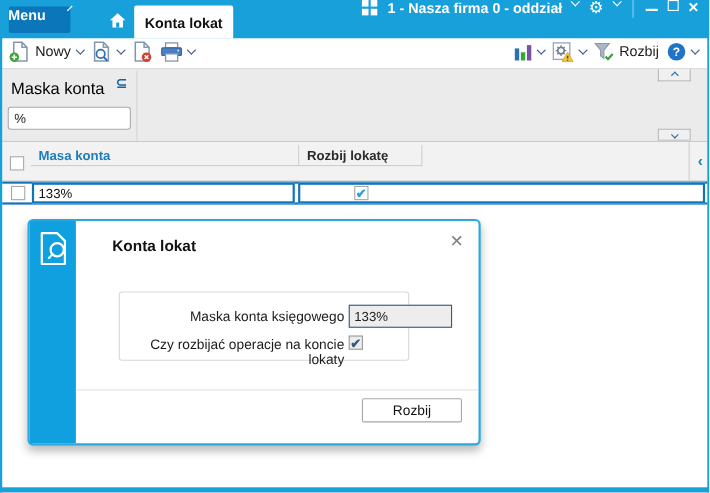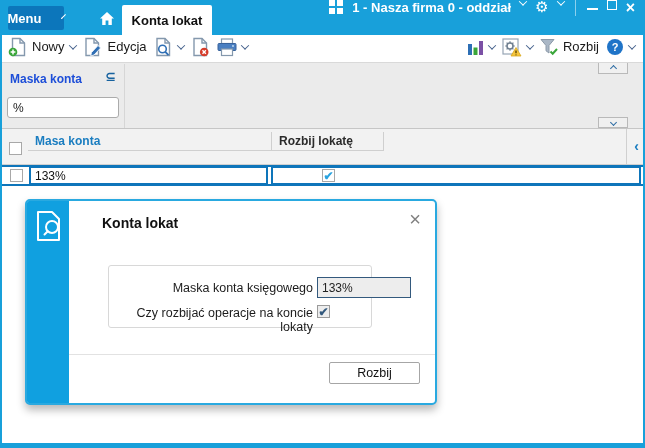--- a/index.html
+++ b/index.html
@@ -8,21 +8,21 @@
   .window { position:relative; width:645px; height:448px; background:#fff; overflow:hidden; }
 
   
   .frame-left  { position:absolute; left:0; top:0; bottom:0; width:2px; background:#18a0da; z-index:40; }
   .frame-right { position:absolute; right:0; top:0; bottom:0; width:2px; background:#18a0da; z-index:40; }
   .frame-bottom{ position:absolute; left:0; right:0; bottom:0; height:5px; background:#18a0da; z-index:40; }
 
   
   .titlebar { position:absolute; left:0; top:0; width:645px; height:35px; background:#18a0da; }
   .menu-btn { position:absolute; left:8px; top:6px; width:56px; height:24px; background:#0c76bb; border-radius:2px;
-              display:flex; align-items:center; justify-content:center; gap:22px; color:#fff; font-weight:bold; font-size:13px; cursor:default; }
+              display:flex; justify-content:center; gap:22px; color:#fff; font-weight:bold; font-size:13px; cursor:default; }
   .home { position:absolute; left:97px; top:8px; width:20px; height:20px; display:flex; align-items:center; justify-content:center; }
   .tab { position:absolute; left:122px; top:5px; height:30px; width:90px; background:#fff; border-radius:2px 2px 0 0;
          display:flex; align-items:center; justify-content:center; font-weight:bold; font-size:13px; color:#111; }
   .tb-right { position:absolute; right:10px; top:0; height:35px; display:flex; align-items:flex-start; gap:9px; color:#fff; }
   .company { font-size:13px; font-weight:bold; color:#fff; white-space:nowrap; }
   .chv { display:inline-block; width:6px; height:6px; border-right:1.7px solid #44618c; border-bottom:1.7px solid #44618c;
          transform:rotate(45deg) translate(-1px,-1px); }
   .chv.white { border-color:#fff; }
   .chv.up { transform:rotate(225deg); }
   .gear { font-family:"DejaVu Sans", sans-serif; font-size:15px; line-height:15px; color:#fff; }
@@ -36,21 +36,21 @@
   
   .toolbar { position:absolute; left:2px; top:35px; width:641px; height:24px; background:#fff;
              display:flex; align-items:center; padding:0 8px 0 6px; gap:7px; font-size:13px; color:#1a1a1a; }
   .tbtn { display:flex; align-items:center; gap:5px; cursor:default; }
   .tb-spacer { flex:1; }
   .tlabel { padding-bottom:1px; }
 
   
   .filterbar { position:absolute; left:2px; top:62px; width:641px; height:66px; background:#ebebeb; border-top:1px solid #d9d9d9; }
   .filter-col-divider { position:absolute; left:122px; top:1px; bottom:0; width:1px; background:#d6d6d6; }
-  .filter-label { position:absolute; left:8px; top:9px; font-size:12px; font-weight:bold; color:#1d4ed8; }
+  .filter-label { position:absolute; left:8px; top:9px; font-size:15px; font-weight:normal; color:#000000; }
   .filter-op { position:absolute; left:103px; top:6px; font-family:"DejaVu Sans", sans-serif; font-size:13px; font-weight:bold; color:#17629f; }
   .filter-input { position:absolute; left:5px; top:34px; width:112px; height:21px; border:1px solid #ababab; border-radius:3px;
                   background:#fff; font-family:"Liberation Sans", sans-serif; font-size:12px; padding:0 5px; color:#222; }
   .collapse-tab { position:absolute; width:30px; height:11px; background:#f0f0f0; border:1px solid #b9b9b9;
                   display:flex; align-items:center; justify-content:center; }
   .collapse-tab .chv { width:5px; height:5px; border-color:#2e6da4; }
   .collapse-top { left:596px; top:0; border-top:none; }
   .collapse-bottom { left:596px; top:54px; }
 
   
@@ -140,28 +140,20 @@
       <svg width="19" height="20" viewBox="0 0 19 20">
         <path d="M4.5 1.5 h7.5 l4.5 4.5 v12.5 h-12 z" fill="#fff" stroke="#8498ad" stroke-width="1.4"></path>
         <path d="M12 1.5 v4.5 h4.5" fill="none" stroke="#8498ad" stroke-width="1.4"></path>
         <circle cx="5" cy="15" r="4.3" fill="#3aa63a"></circle>
         <path d="M5 12.6 v4.8 M2.6 15 h4.8" stroke="#fff" stroke-width="1.5"></path>
       </svg>
       <span class="tlabel">Nowy</span>
       <span class="chv"></span>
     </div>
     <div class="tbtn">
-      <svg width="20" height="20" viewBox="0 0 20 20">
-        <path d="M3 1.5 h8 l4.5 4.5 v12.5 h-12.5 z" fill="#fff" stroke="#8498ad" stroke-width="1.4"></path>
-        <path d="M11 1.5 v4.5 h4.5" fill="none" stroke="#8498ad" stroke-width="1.4"></path>
-        <path d="M8.5 15.5 L15 8.5 l2.6 2.5 L11 18 l-3.3 .9 z" fill="#2f6fb5" stroke="#fff" stroke-width="0.8"></path>
-      </svg>
-      <span class="tlabel">Edycja</span>
-    </div>
-    <div class="tbtn">
       <svg width="19" height="20" viewBox="0 0 19 20">
         <path d="M3 1.5 h8 l4.5 4.5 v12.5 h-12.5 z" fill="#fff" stroke="#8498ad" stroke-width="1.4"></path>
         <path d="M11 1.5 v4.5 h4.5" fill="none" stroke="#8498ad" stroke-width="1.4"></path>
         <circle cx="8.5" cy="12" r="3.8" fill="#fff" stroke="#2f6fb5" stroke-width="1.6"></circle>
         <line x1="11.3" y1="14.8" x2="14.5" y2="18.2" stroke="#2f6fb5" stroke-width="1.8"></line>
       </svg>
       <span class="chv"></span>
     </div>
     <div class="tbtn">
       <svg width="19" height="20" viewBox="0 0 19 20">

